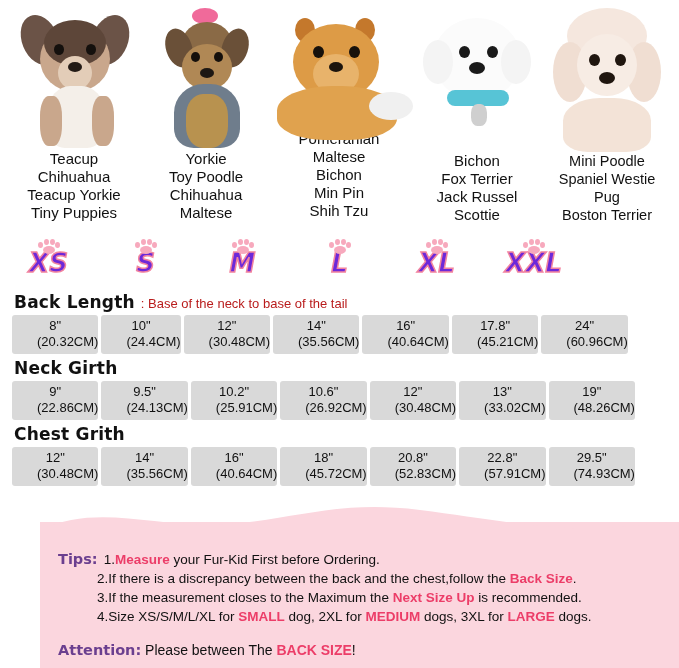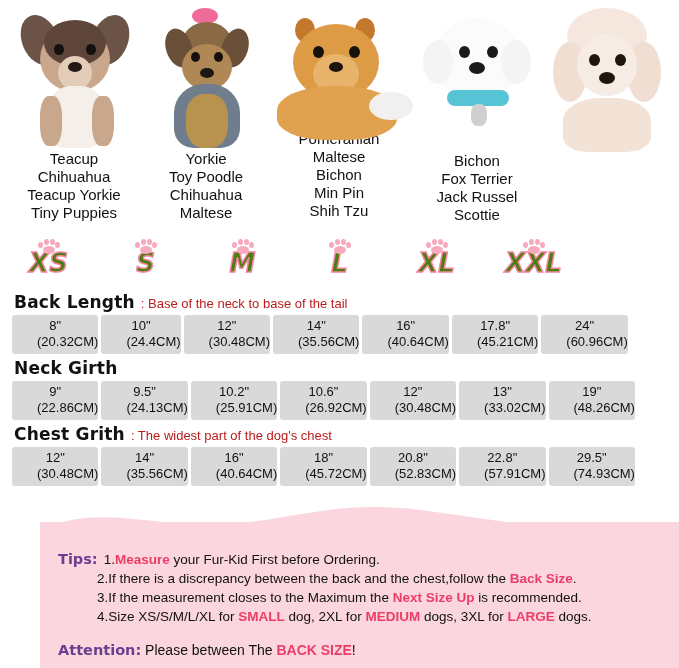--- a/index.html
+++ b/index.html
@@ -48,21 +48,21 @@
     width: 679px;
   }
   .size-cell {
     position: absolute;
     top: 0;
     text-align: center;
     font-family: "DejaVu Sans", sans-serif;
     font-weight: bold;
     font-style: italic;
     font-size: 26px;
-    color: #4d7c0f;
+    color: #6d28d9;
     -webkit-text-stroke: 1.5px #f2849f;
     text-shadow: 0 0 0 #f9b7c8;
   }
   .size-cell .paw {
     position: absolute;
     left: 50%;
     top: -9px;
     transform: translateX(-50%);
     width: 22px; height: 14px;
   }
@@ -237,20 +237,24 @@
     <div class="dog-art" style="width:124px;height:152px;">
       <div class="blob" style="left:22px;top:8px;width:80px;height:56px;background:#f5e7de;"></div>
       <div class="blob" style="left:8px;top:42px;width:34px;height:60px;background:#f0ded2;"></div>
       <div class="blob" style="left:82px;top:42px;width:34px;height:60px;background:#f0ded2;"></div>
       <div class="blob" style="left:32px;top:34px;width:60px;height:62px;background:#f7ece4;"></div>
       <div class="blob" style="left:44px;top:54px;width:11px;height:12px;background:#20160f;"></div>
       <div class="blob" style="left:70px;top:54px;width:11px;height:12px;background:#20160f;"></div>
       <div class="blob" style="left:54px;top:72px;width:16px;height:12px;background:#20160f;"></div>
       <div class="blob" style="left:18px;top:98px;width:88px;height:54px;background:#f3e3d7;border-radius:42% 42% 28% 28%;"></div>
     </div>
+    <div class="dog-labels small">Mini Poodle
+Spaniel Westie
+Pug
+Boston Terrier</div>
   </div>
 </div>
 
 <div class="sizes-row" id="sizes-row">
     <div class="size-cell" style="left: 0px; width: 97px; top: 8px;"><span class="paw">
         <i style="left: 0px; top: 3px; width: 5px; height: 6px;"></i>
         <i style="left: 6px; top: 0px; width: 5px; height: 6px;"></i>
         <i style="left: 12px; top: 0px; width: 5px; height: 6px;"></i>
         <i style="left: 17px; top: 3px; width: 5px; height: 6px;"></i>
         <i style="left: 5px; top: 7px; width: 12px; height: 8px;"></i>
@@ -360,21 +364,20 @@
         </div>
         <div class="cell">
           <span class="v1">19"</span>
           <span class="v2">(48.26CM)</span>
         </div>
       </div>
     </div>
     <div>
       <div class="sec-head">
         <span class="sec-title">Chest Grith</span>
-        <span class="sec-sub">: The widest part of the dog's chest</span>
       </div>
       <div class="cells">
         <div class="cell">
           <span class="v1">12"</span>
           <span class="v2">(30.48CM)</span>
         </div>
         <div class="cell">
           <span class="v1">14"</span>
           <span class="v2">(35.56CM)</span>
         </div>

